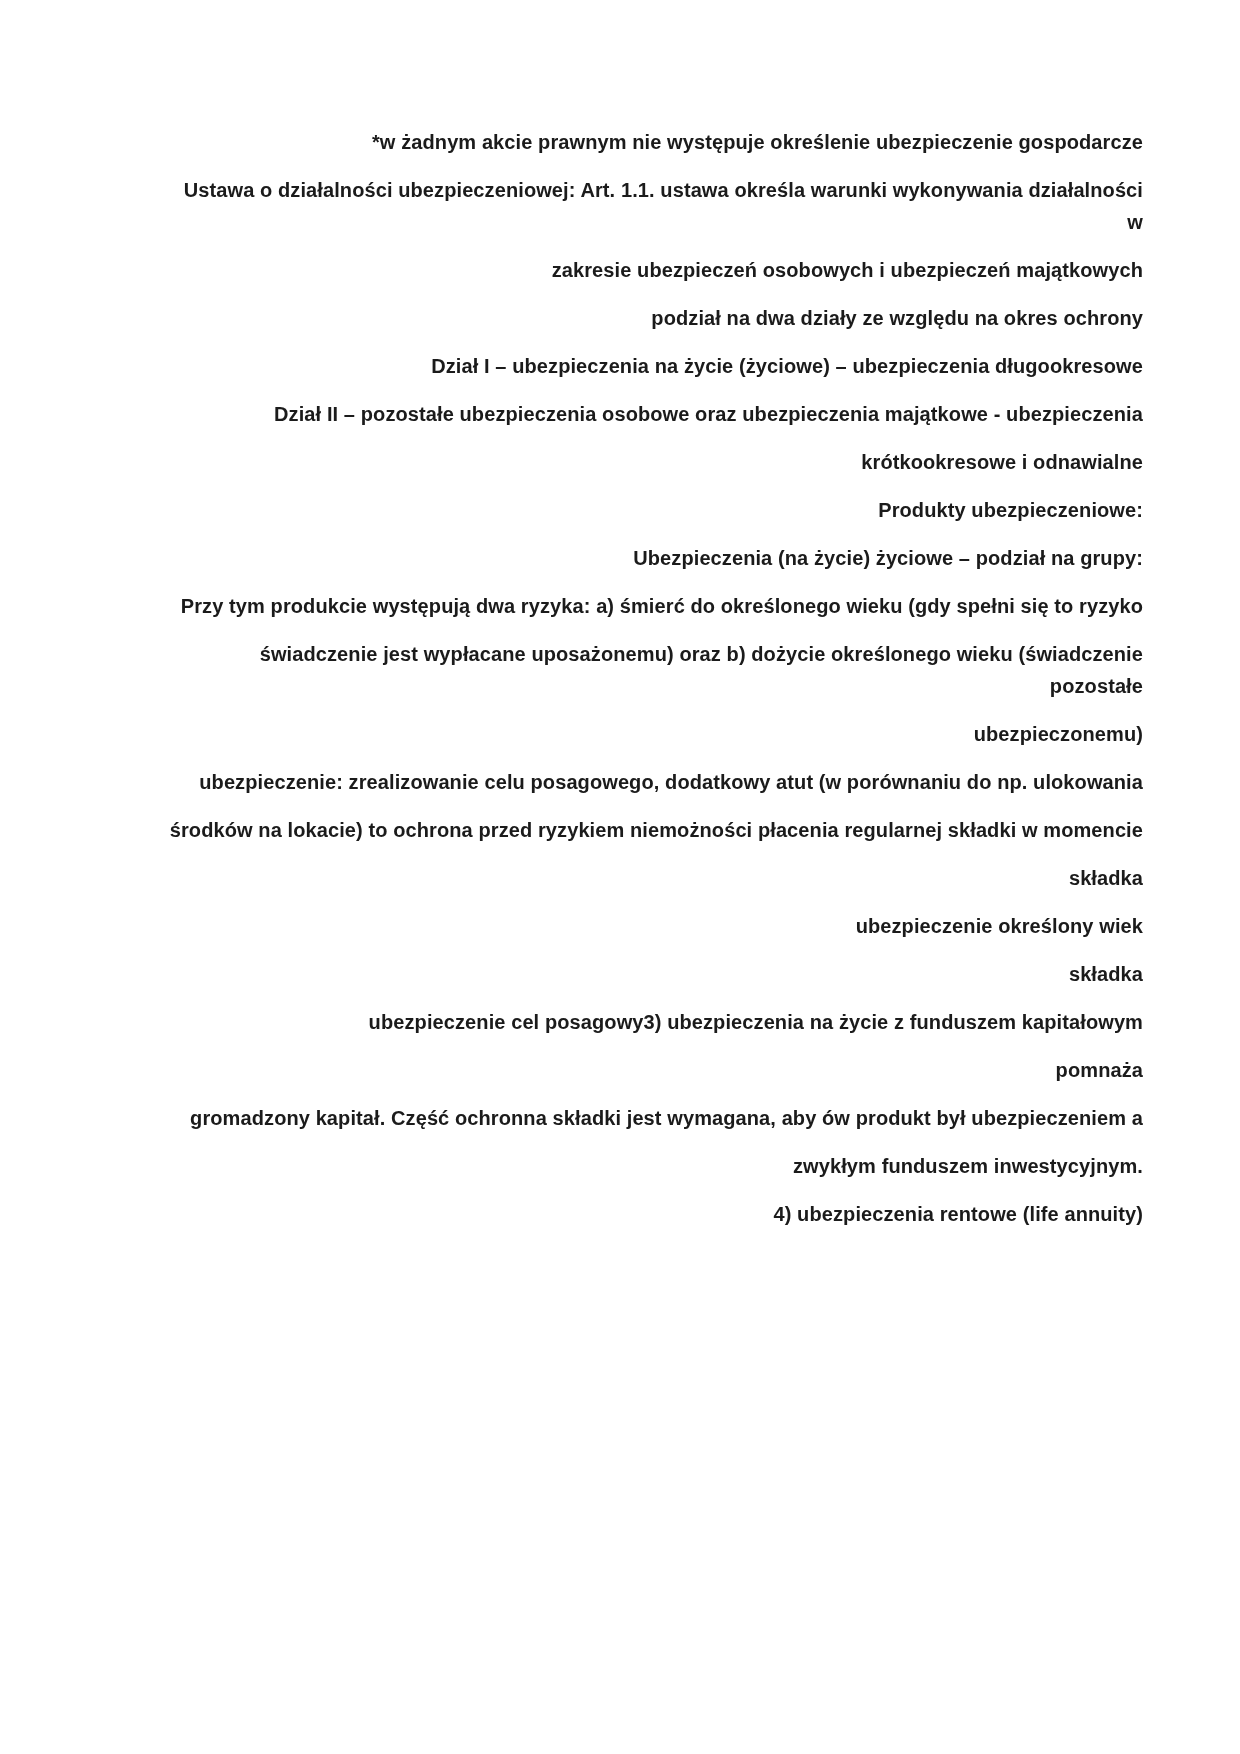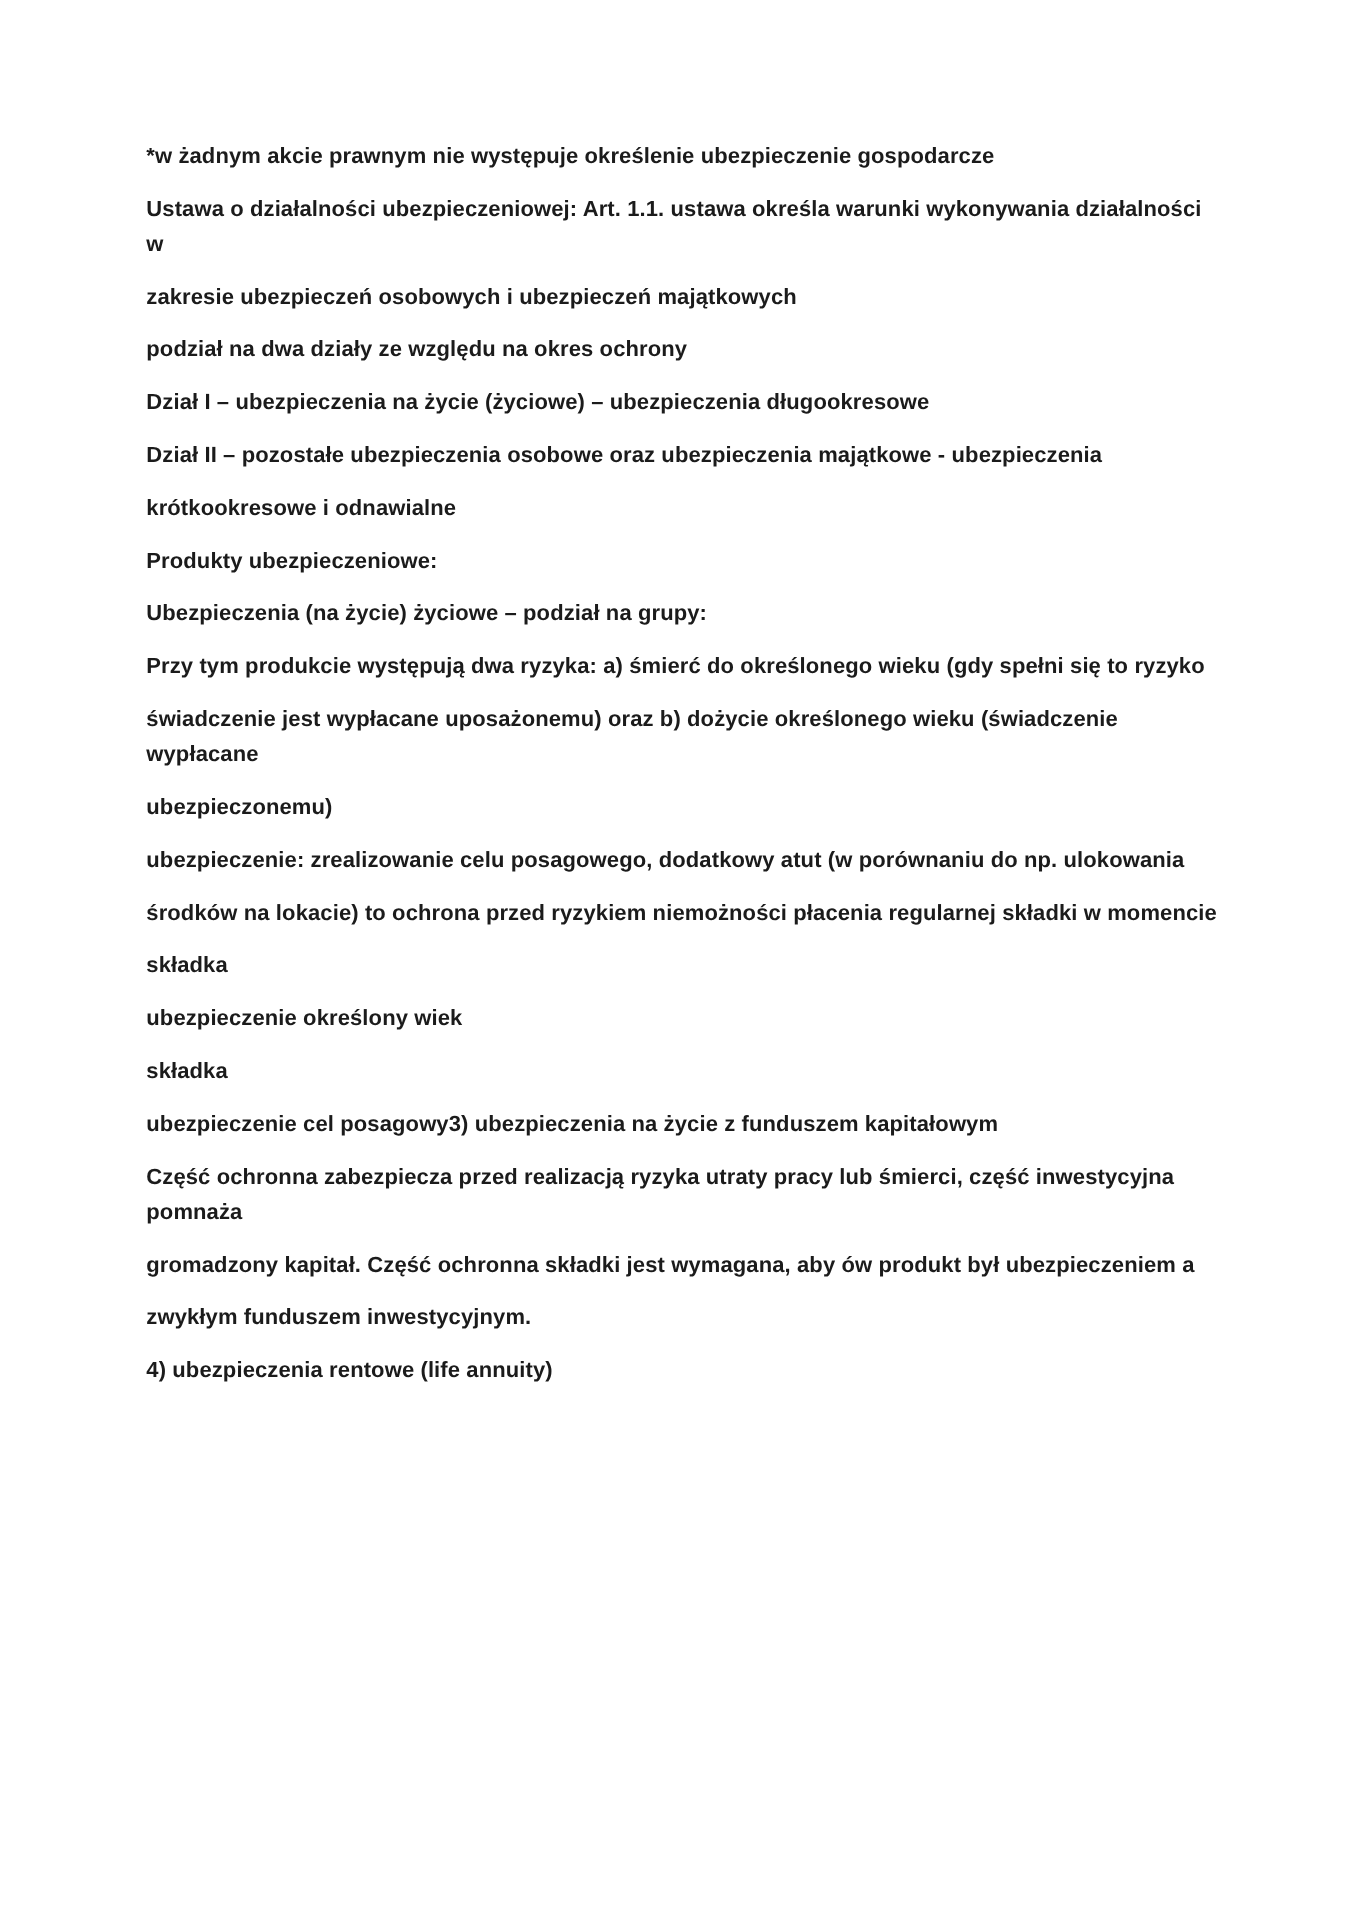--- a/index.html
+++ b/index.html
@@ -28,20 +28,21 @@
     .paragraph {
       margin: 0 0 16px 0;
     }
     .line {
       font-size: 20px;
       line-height: 32px;
       font-weight: 600;
       color: #1b1b1b;
       letter-spacing: 0.1px;
       white-space: nowrap;
+      text-align: right;
     }
   </style>
 </head>
 <body>
 
 <div class="page">
   <div class="content">
       <div class="paragraph">
         <div class="line">*w żadnym akcie prawnym nie występuje określenie ubezpieczenie gospodarcze</div>
       </div>
@@ -68,21 +69,21 @@
         <div class="line">Produkty ubezpieczeniowe:</div>
       </div>
       <div class="paragraph">
         <div class="line">Ubezpieczenia (na życie) życiowe – podział na grupy:</div>
       </div>
       <div class="paragraph">
         <div class="line">Przy tym produkcie występują dwa ryzyka: a) śmierć do określonego wieku (gdy spełni się to ryzyko</div>
       </div>
       <div class="paragraph">
         <div class="line">świadczenie jest wypłacane uposażonemu) oraz b) dożycie określonego wieku (świadczenie</div>
-        <div class="line">wypłacane</div>
+        <div class="line">pozostałe</div>
       </div>
       <div class="paragraph">
         <div class="line">ubezpieczonemu)</div>
       </div>
       <div class="paragraph">
         <div class="line">ubezpieczenie: zrealizowanie celu posagowego, dodatkowy atut (w porównaniu do np. ulokowania</div>
       </div>
       <div class="paragraph">
         <div class="line">środków na lokacie) to ochrona przed ryzykiem niemożności płacenia regularnej składki w momencie</div>
       </div>
@@ -92,21 +93,20 @@
       <div class="paragraph">
         <div class="line">ubezpieczenie określony wiek</div>
       </div>
       <div class="paragraph">
         <div class="line">składka</div>
       </div>
       <div class="paragraph">
         <div class="line">ubezpieczenie cel posagowy3) ubezpieczenia na życie z funduszem kapitałowym</div>
       </div>
       <div class="paragraph">
-        <div class="line">Część ochronna zabezpiecza przed realizacją ryzyka utraty pracy lub śmierci, część inwestycyjna</div>
         <div class="line">pomnaża</div>
       </div>
       <div class="paragraph">
         <div class="line">gromadzony kapitał. Część ochronna składki jest wymagana, aby ów produkt był ubezpieczeniem a</div>
       </div>
       <div class="paragraph">
         <div class="line">zwykłym funduszem inwestycyjnym.</div>
       </div>
       <div class="paragraph">
         <div class="line">4) ubezpieczenia rentowe (life annuity)</div>

